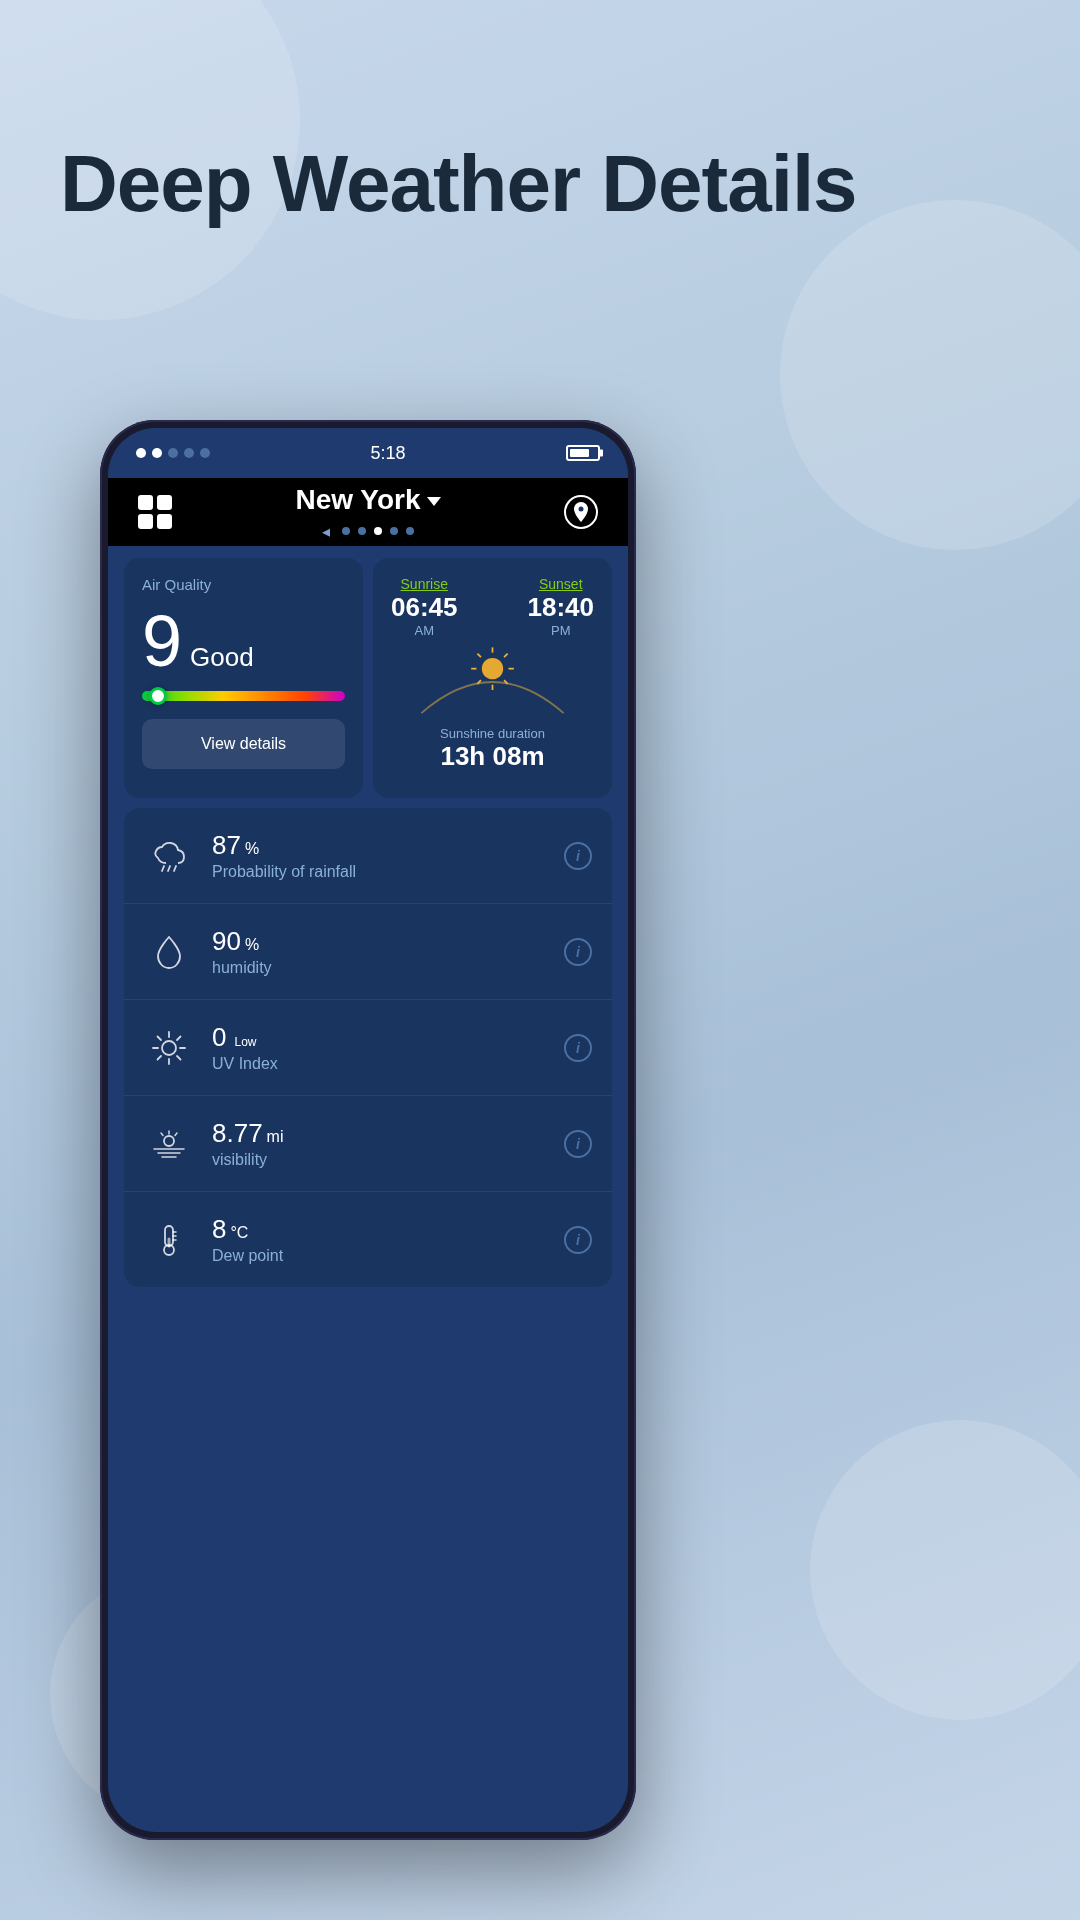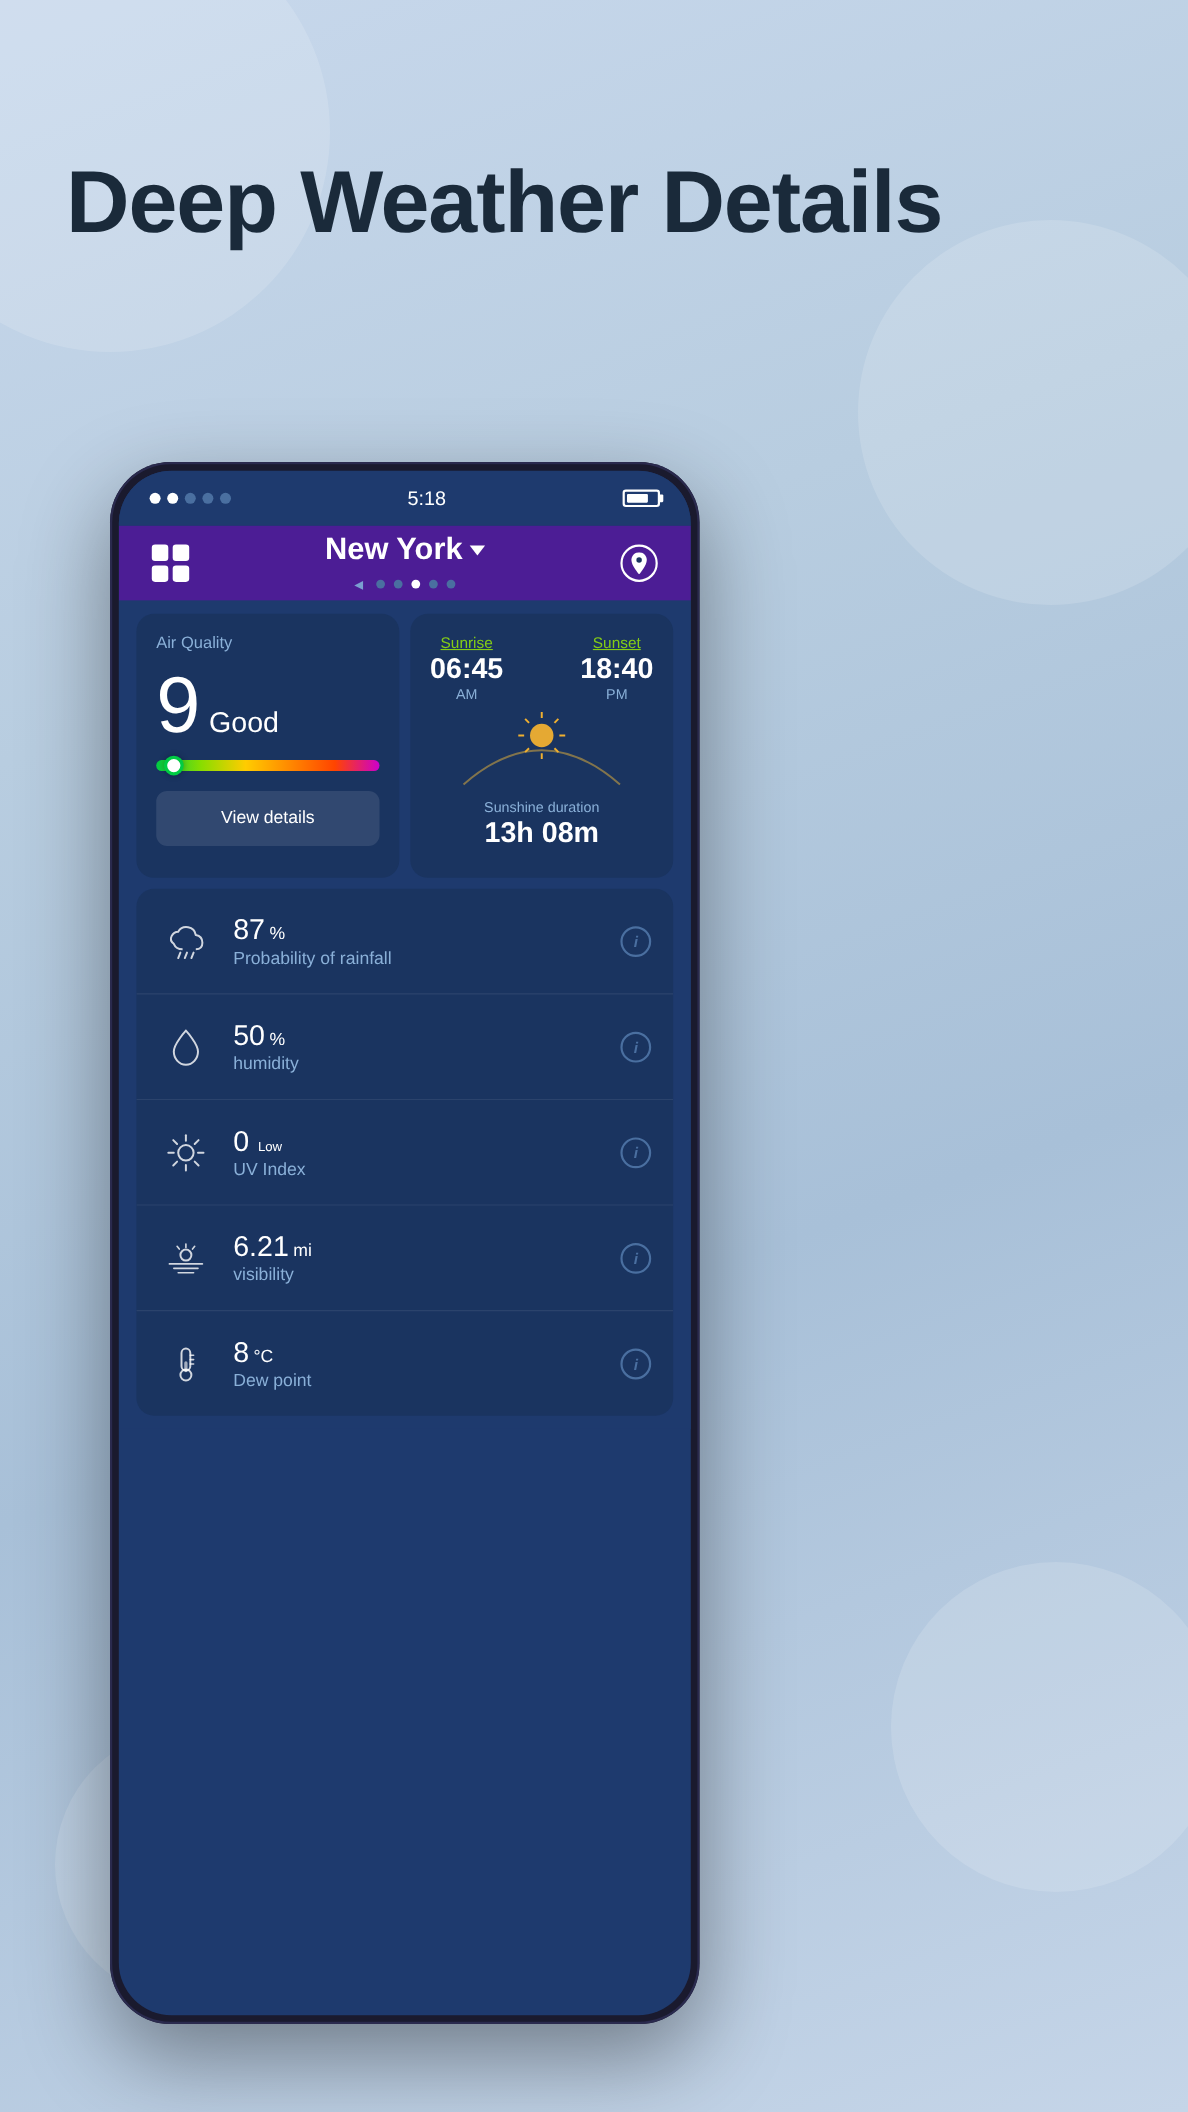--- a/index.html
+++ b/index.html
@@ -122,25 +122,26 @@
     .battery-fill {
       background: #fff;
       height: 100%;
       width: 75%;
       border-radius: 1px;
     }
 
     
     .nav-bar {
       height: 68px;
-      background: #4c1d95;
+      background: #000000;
       display: flex;
       align-items: center;
       justify-content: space-between;
       padding: 0 30px;
+      text-decoration: underline;
     }
 
     .grid-icon {
       display: grid;
       grid-template-columns: 1fr 1fr;
       gap: 4px;
       width: 34px;
       height: 34px;
     }
     .grid-cell {
@@ -565,21 +566,21 @@
         </div>
 
         <div class="detail-row">
           <div class="detail-icon">
             <svg viewBox="0 0 42 42" xmlns="http://www.w3.org/2000/svg">
               <path d="M21 6 C21 6 10 18 10 25 C10 31.627 14.925 37 21 37 C27.075 37 32 31.627 32 25 C32 18 21 6 21 6 Z" stroke="rgba(255,255,255,0.8)" stroke-width="1.8" fill="none"></path>
             </svg>
           </div>
           <div class="detail-info">
             <div class="detail-value">
-              <span>50</span>
+              <span>90</span>
                 <span class="detail-unit">%</span>
             </div>
             <div class="detail-name">humidity</div>
           </div>
           <div class="info-circle">i</div>
         </div>
 
         <div class="detail-row">
           <div class="detail-icon">
             <svg viewBox="0 0 42 42" xmlns="http://www.w3.org/2000/svg">
@@ -613,21 +614,21 @@
               <line x1="14" y1="34" x2="28" y2="34" stroke="rgba(255,255,255,0.8)" stroke-width="1.5" stroke-linecap="round"></line>
 
               <circle cx="21" cy="18" r="5" stroke="rgba(255,255,255,0.8)" stroke-width="1.8" fill="none"></circle>
               <line x1="21" y1="8" x2="21" y2="11" stroke="rgba(255,255,255,0.8)" stroke-width="1.5" stroke-linecap="round"></line>
               <line x1="29" y1="10" x2="27" y2="12.5" stroke="rgba(255,255,255,0.8)" stroke-width="1.5" stroke-linecap="round"></line>
               <line x1="13" y1="10" x2="15" y2="12.5" stroke="rgba(255,255,255,0.8)" stroke-width="1.5" stroke-linecap="round"></line>
             </svg>
           </div>
           <div class="detail-info">
             <div class="detail-value">
-              <span>6.21</span>
+              <span>8.77</span>
                 <span class="detail-unit"> mi</span>
             </div>
             <div class="detail-name">visibility</div>
           </div>
           <div class="info-circle">i</div>
         </div>
 
         <div class="detail-row">
           <div class="detail-icon">
             <svg viewBox="0 0 42 42" xmlns="http://www.w3.org/2000/svg">

